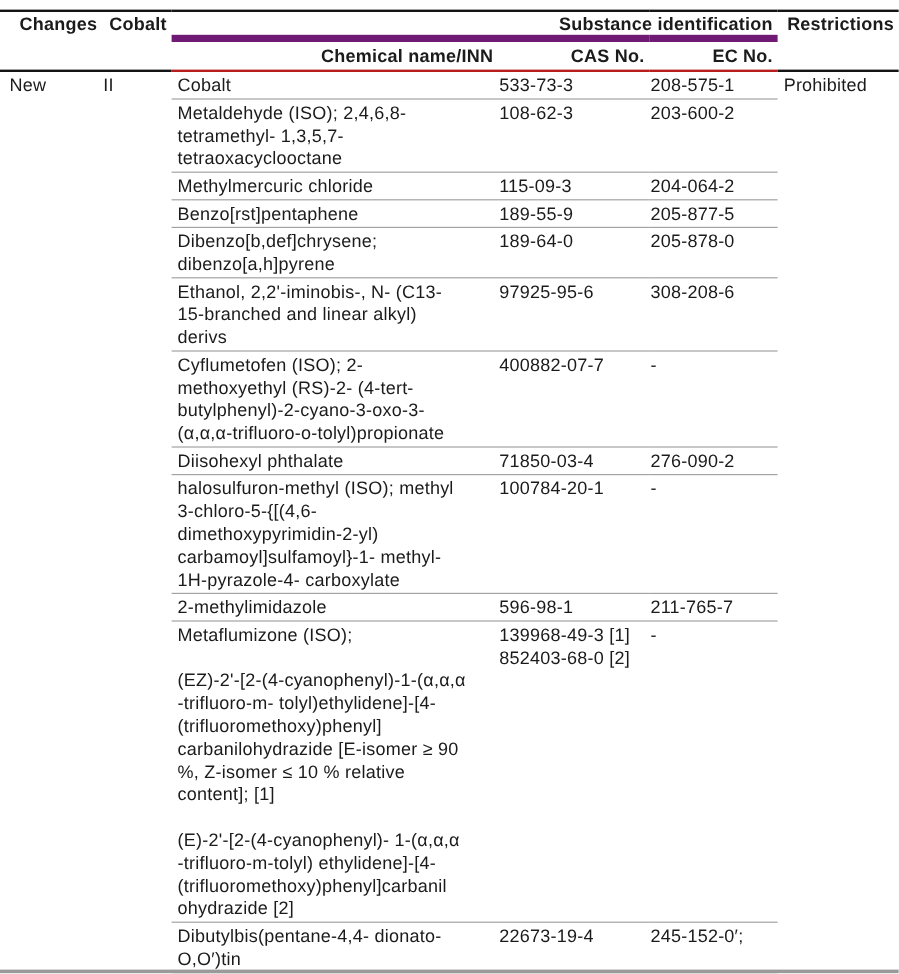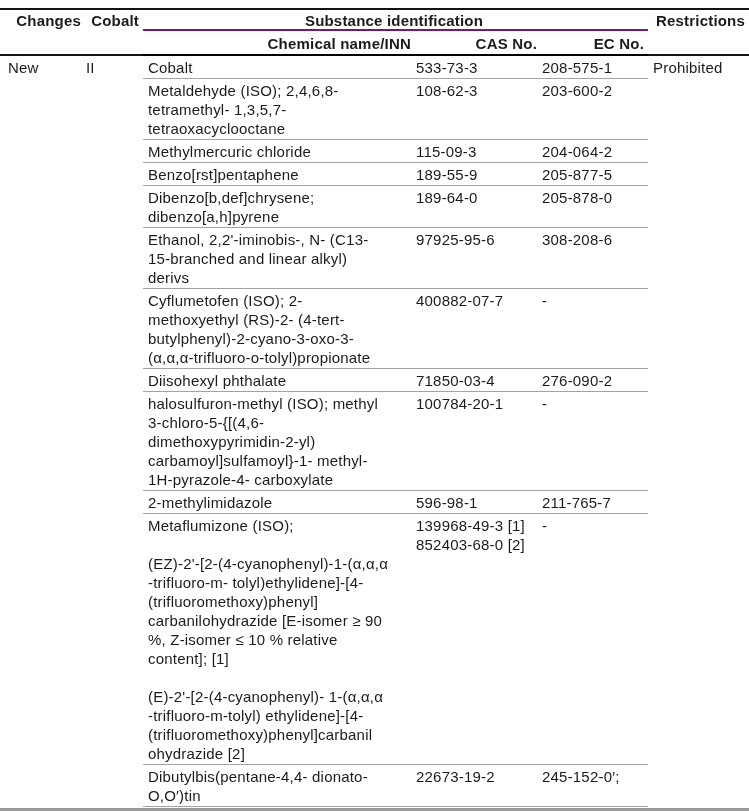--- a/index.html
+++ b/index.html
@@ -21,22 +21,22 @@
   col.c6 { width: 101px; }
 
   th {
     font-weight: bold; text-align: right; vertical-align: top;
     padding: 3px 4px 0 1px;
   }
   tr.top-row th { border-top: 2px solid #141414; line-height: 16px; }
   th.cell-changes { padding-left: 8px; }
   th.cell-name, td.cell-name { padding-left: 5px; padding-right: 4px; }
   th.cell-restrictions, td.cell-restrictions { padding-left: 5px; margin-left: 39px; }
-  th.span-head { text-align: center; border-bottom: 2px solid #701a75; }
-  tr.sub-row th { padding-top: 4px; line-height: 17px; padding-bottom: 2px; border-bottom: 2px solid #000000; }
+  th.span-head { border-bottom: 6px solid #701a75; }
+  tr.sub-row th { padding-top: 4px; line-height: 17px; padding-bottom: 2px; border-bottom: 2px solid #b91c1c; }
   th.rowspan2 { border-bottom: 2px solid #141414; }
 
   td {
     vertical-align: top; text-align: left;
     padding: 2px 4px 1px 1px; line-height: 19px;
     white-space: pre-line;
   }
   td.cell-changes { padding-left: 8px; margin-top: 40px; }
   td.sep { border-bottom: 1.5px solid #a3a3a3; }
 
@@ -183,21 +183,21 @@
     <td class="sep">139968-49-3 [1]
 852403-68-0 [2]</td>
     <td class="sep">-</td>
     <td class="cell-restrictions"></td>
   </tr>
         <tr>
     <td class="cell-changes"></td>
     <td></td>
     <td class="sep cell-name">Dibutylbis(pentane-4,4- dionato-
 O,O′)tin</td>
-    <td class="sep">22673-19-2</td>
+    <td class="sep">22673-19-4</td>
     <td class="sep">245-152-0′;</td>
     <td class="cell-restrictions"></td>
   </tr>
       </tbody>
   </table>
 </div>
 
 <div class="bottom-edge"></div>
 
 </body></html>

